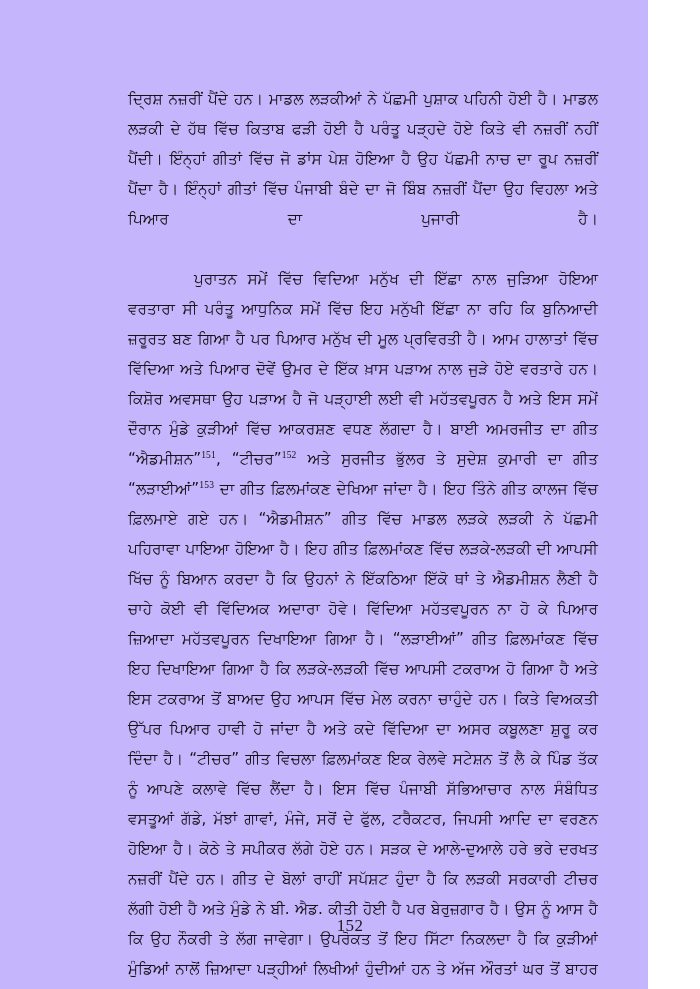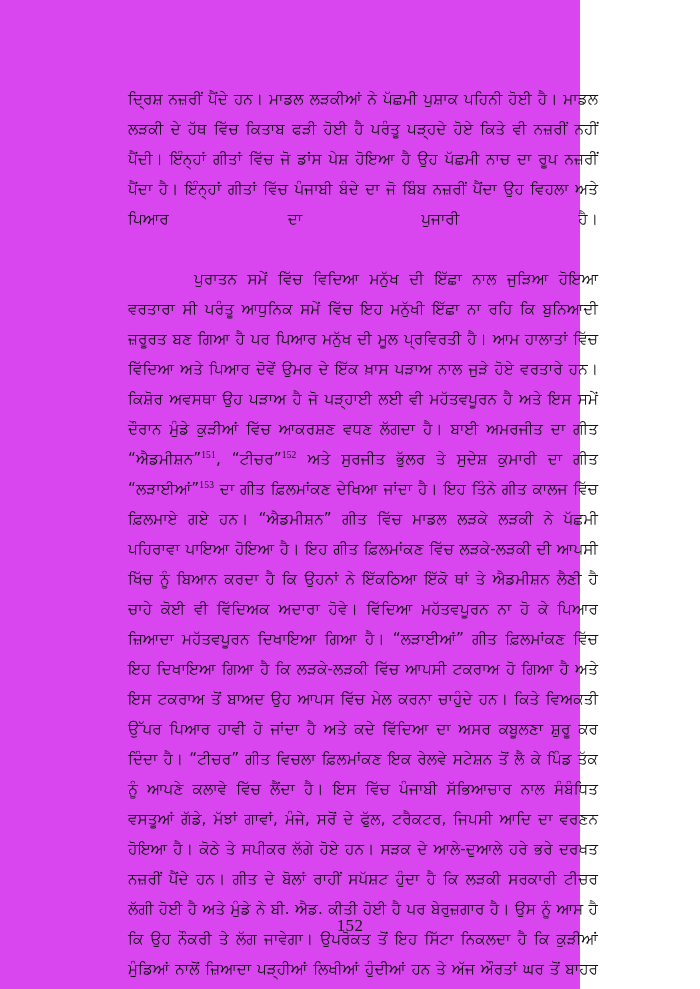--- a/index.html
+++ b/index.html
@@ -14,23 +14,23 @@
     position: relative;
     overflow: hidden;
     font-family: "DejaVu Sans", sans-serif;
     color: #111111;
   }
 
   .page {
     position: absolute;
     left: 0;
     top: 0;
-    width: 580px;
+    width: 648px;
     height: 989px;
-    background: #d946ef;
+    background: #c4b5fd;
   }
 
   .text-body {
     position: absolute;
     left: 128px;
     top: 84px;
     width: 470px;
   }
 
   .para {

